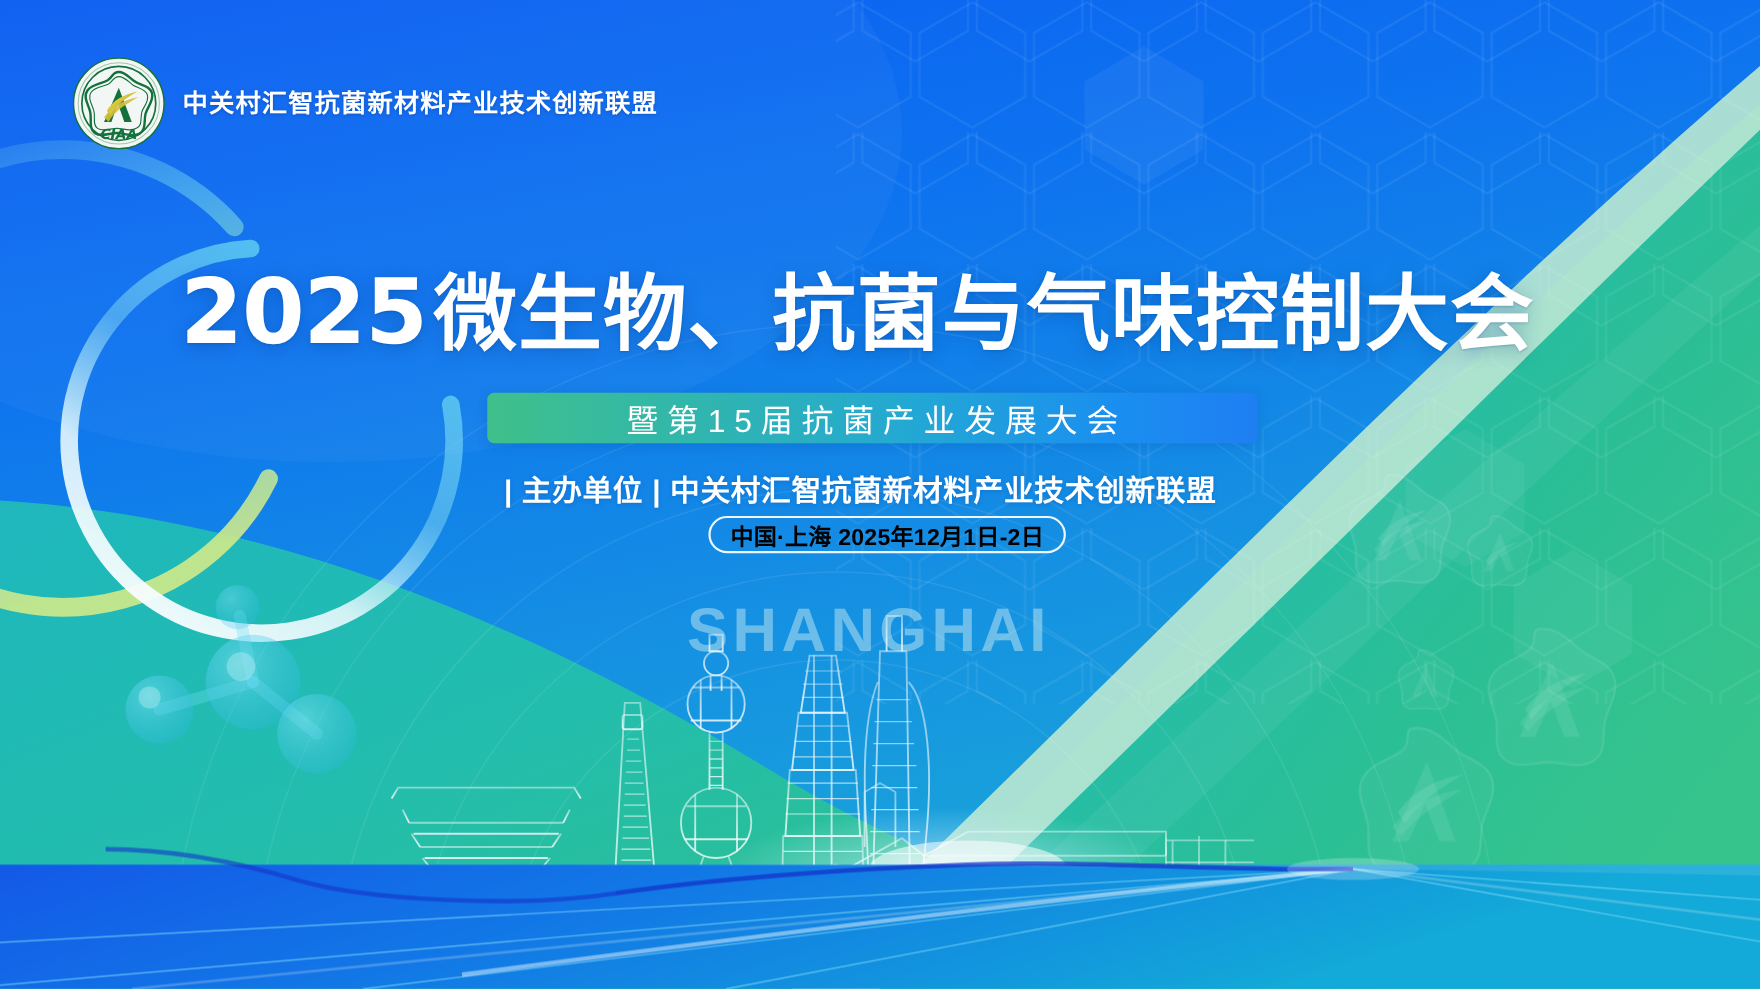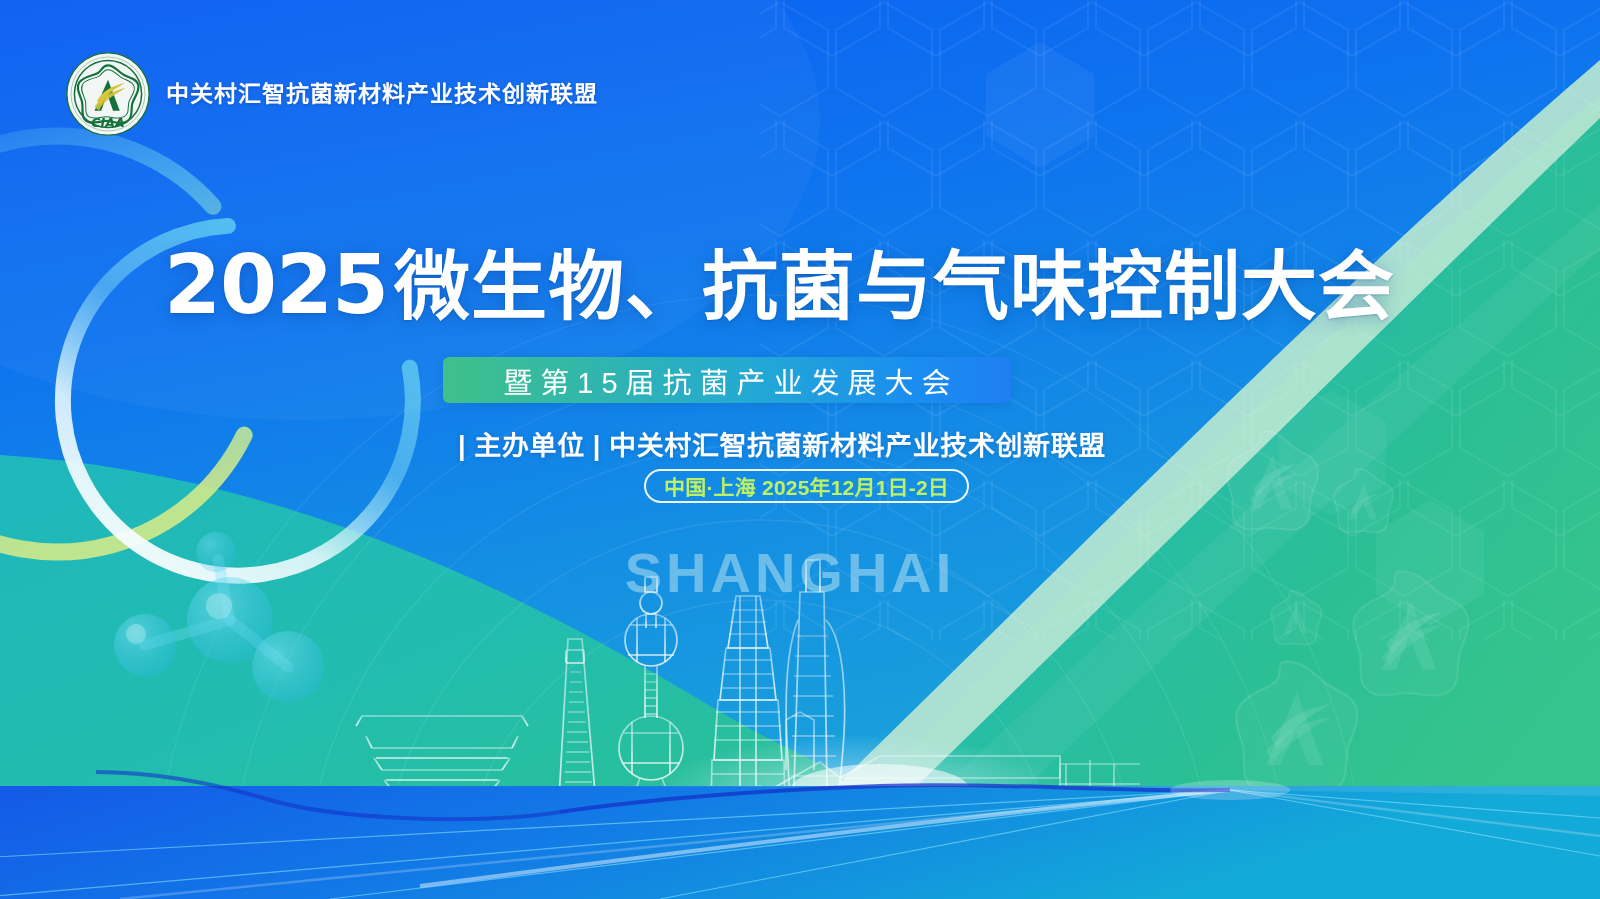--- a/index.html
+++ b/index.html
@@ -47,21 +47,21 @@
     text-shadow:0 3px 16px rgba(0,60,140,.30), 0 1px 2px rgba(0,50,120,.25);
     transform:translateX(-18px);
   }
   #main-title .year{
     font-size:82px; letter-spacing:-1px; margin-right:6px;
     font-family:"DejaVu Sans","Liberation Sans",sans-serif;
   }
 
   
   #subtitle-pill{
-    position:absolute; left:443px; top:357px; width:568px; height:46px;
+    position:absolute; left:443px; top:357px; width:700px; height:46px;
     border-radius:6px; z-index:40;
     background:linear-gradient(90deg,#3fc08a 0%, #33b8a7 22%, #23a8d4 55%, #1a8ef0 82%, #1f7ff2 100%);
     display:flex; align-items:center; justify-content:center;
     box-shadow:0 2px 10px rgba(0,60,140,.18);
   }
   #subtitle-text{
     color:#ffffff; font-size:29px; font-weight:300; letter-spacing:8px;
     text-indent:8px; white-space:nowrap;
   }
 
@@ -75,21 +75,21 @@
     transform:translateX(-18px); display:inline-block;
   }
 
   
   #date-pill{
     position:absolute; left:644px; top:469px; height:34px; padding:0 18px;
     border:2px solid rgba(255,255,255,.92); border-radius:18px;
     display:flex; align-items:center; justify-content:center; z-index:40;
   }
   #date-text{
-    color:#bef264; font-size:21px; font-weight:bold; letter-spacing:.2px;
+    color:#000000; font-size:21px; font-weight:bold; letter-spacing:.2px;
     white-space:nowrap;
   }
 
   
   #shanghai-mark{
     position:absolute; left:0; right:0; top:500px; text-align:center; z-index:20;
     pointer-events:none;
     margin-top:45px;
   }
   #shanghai-text{

